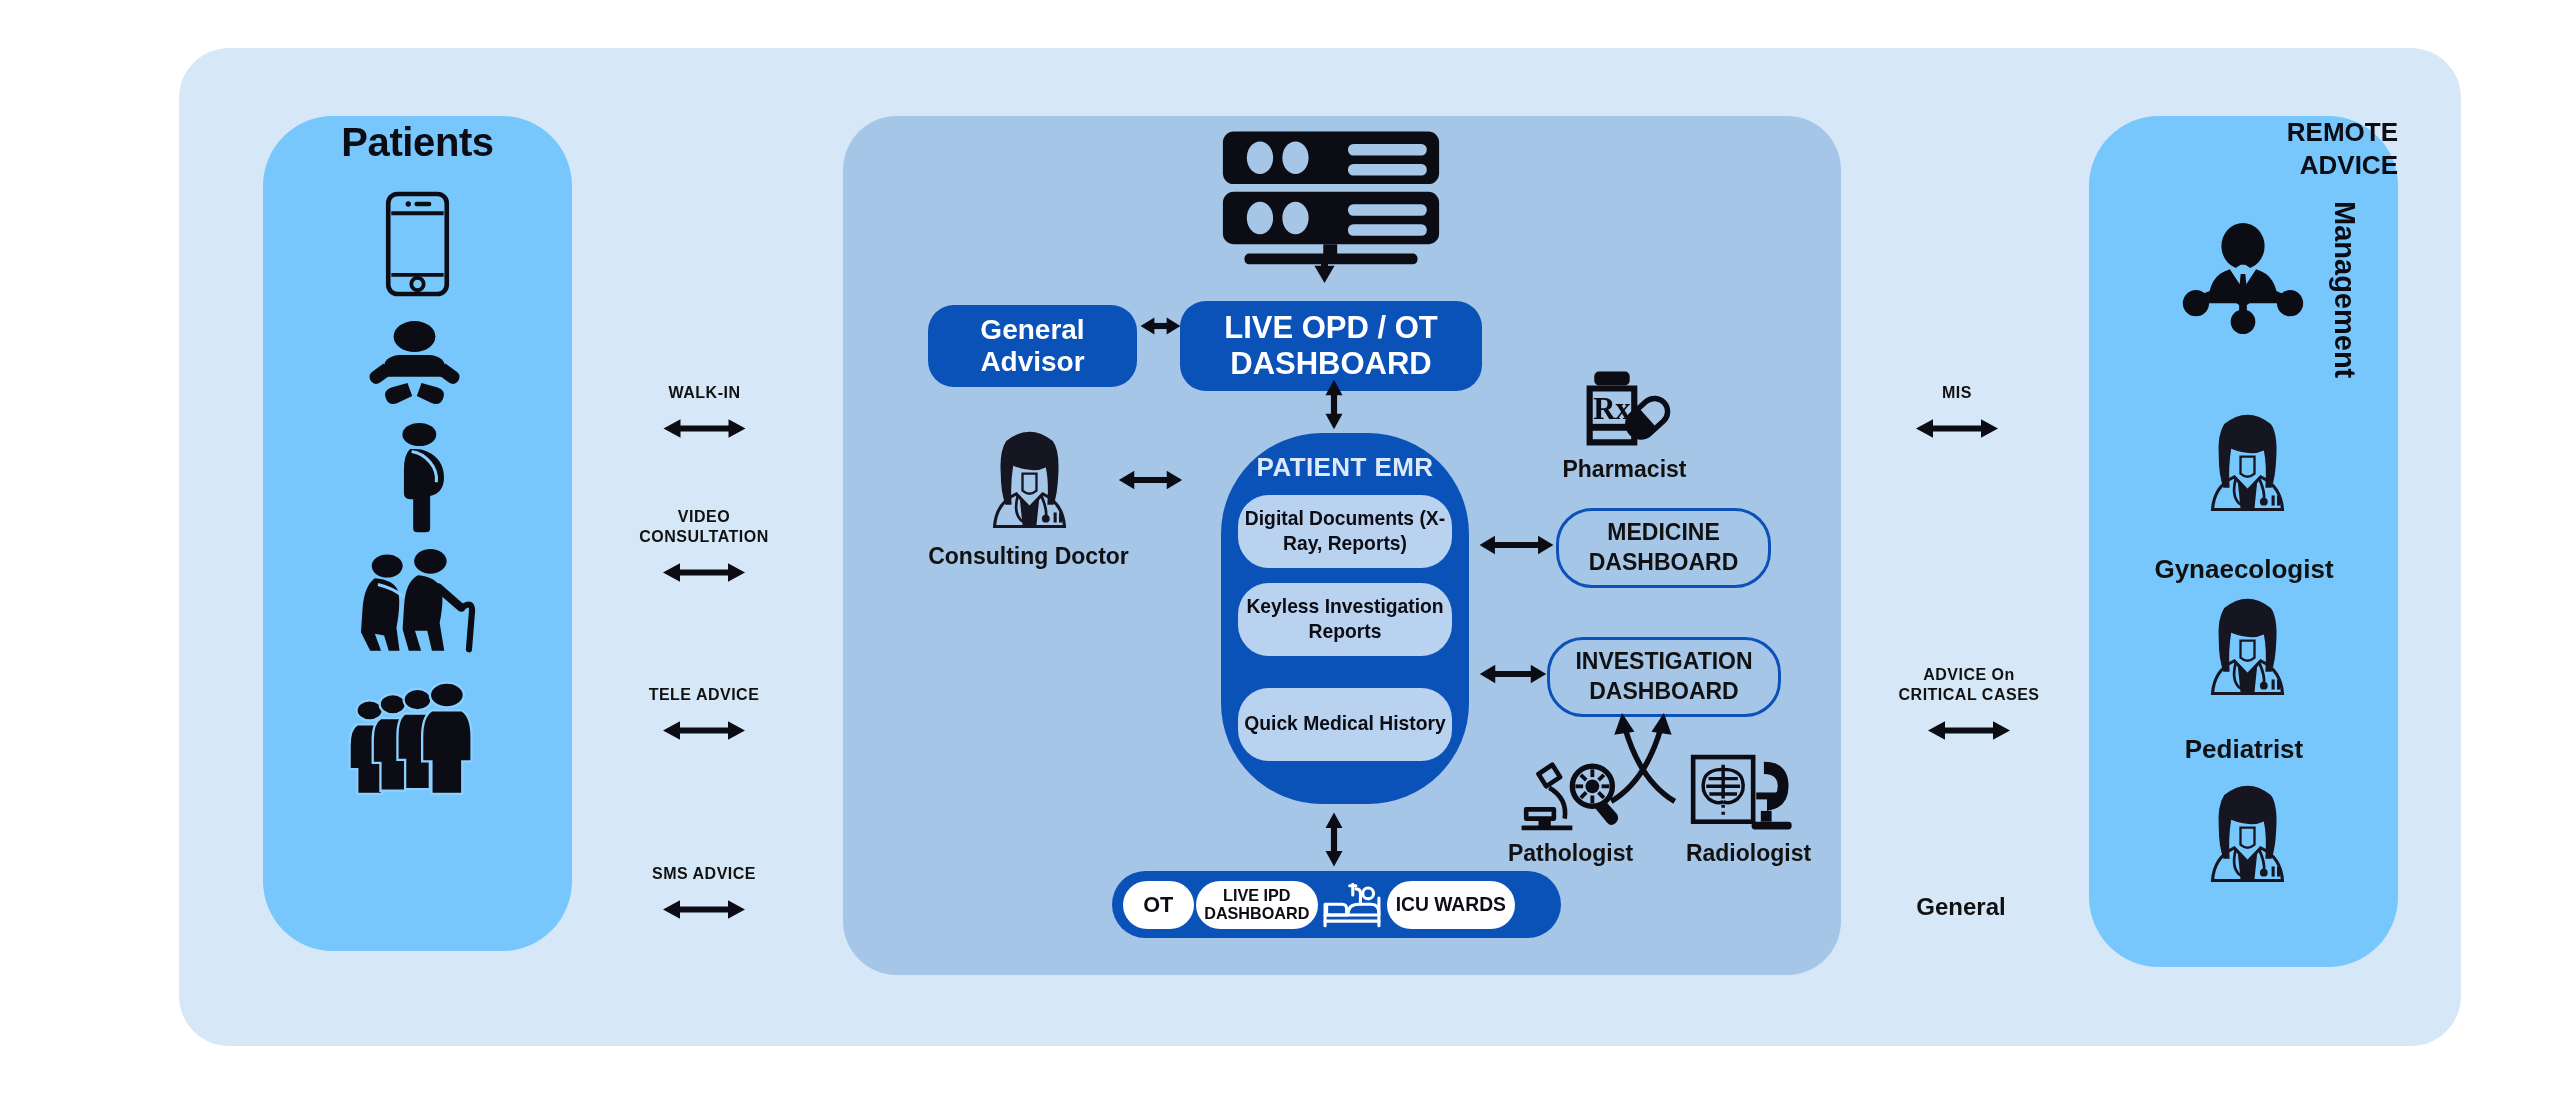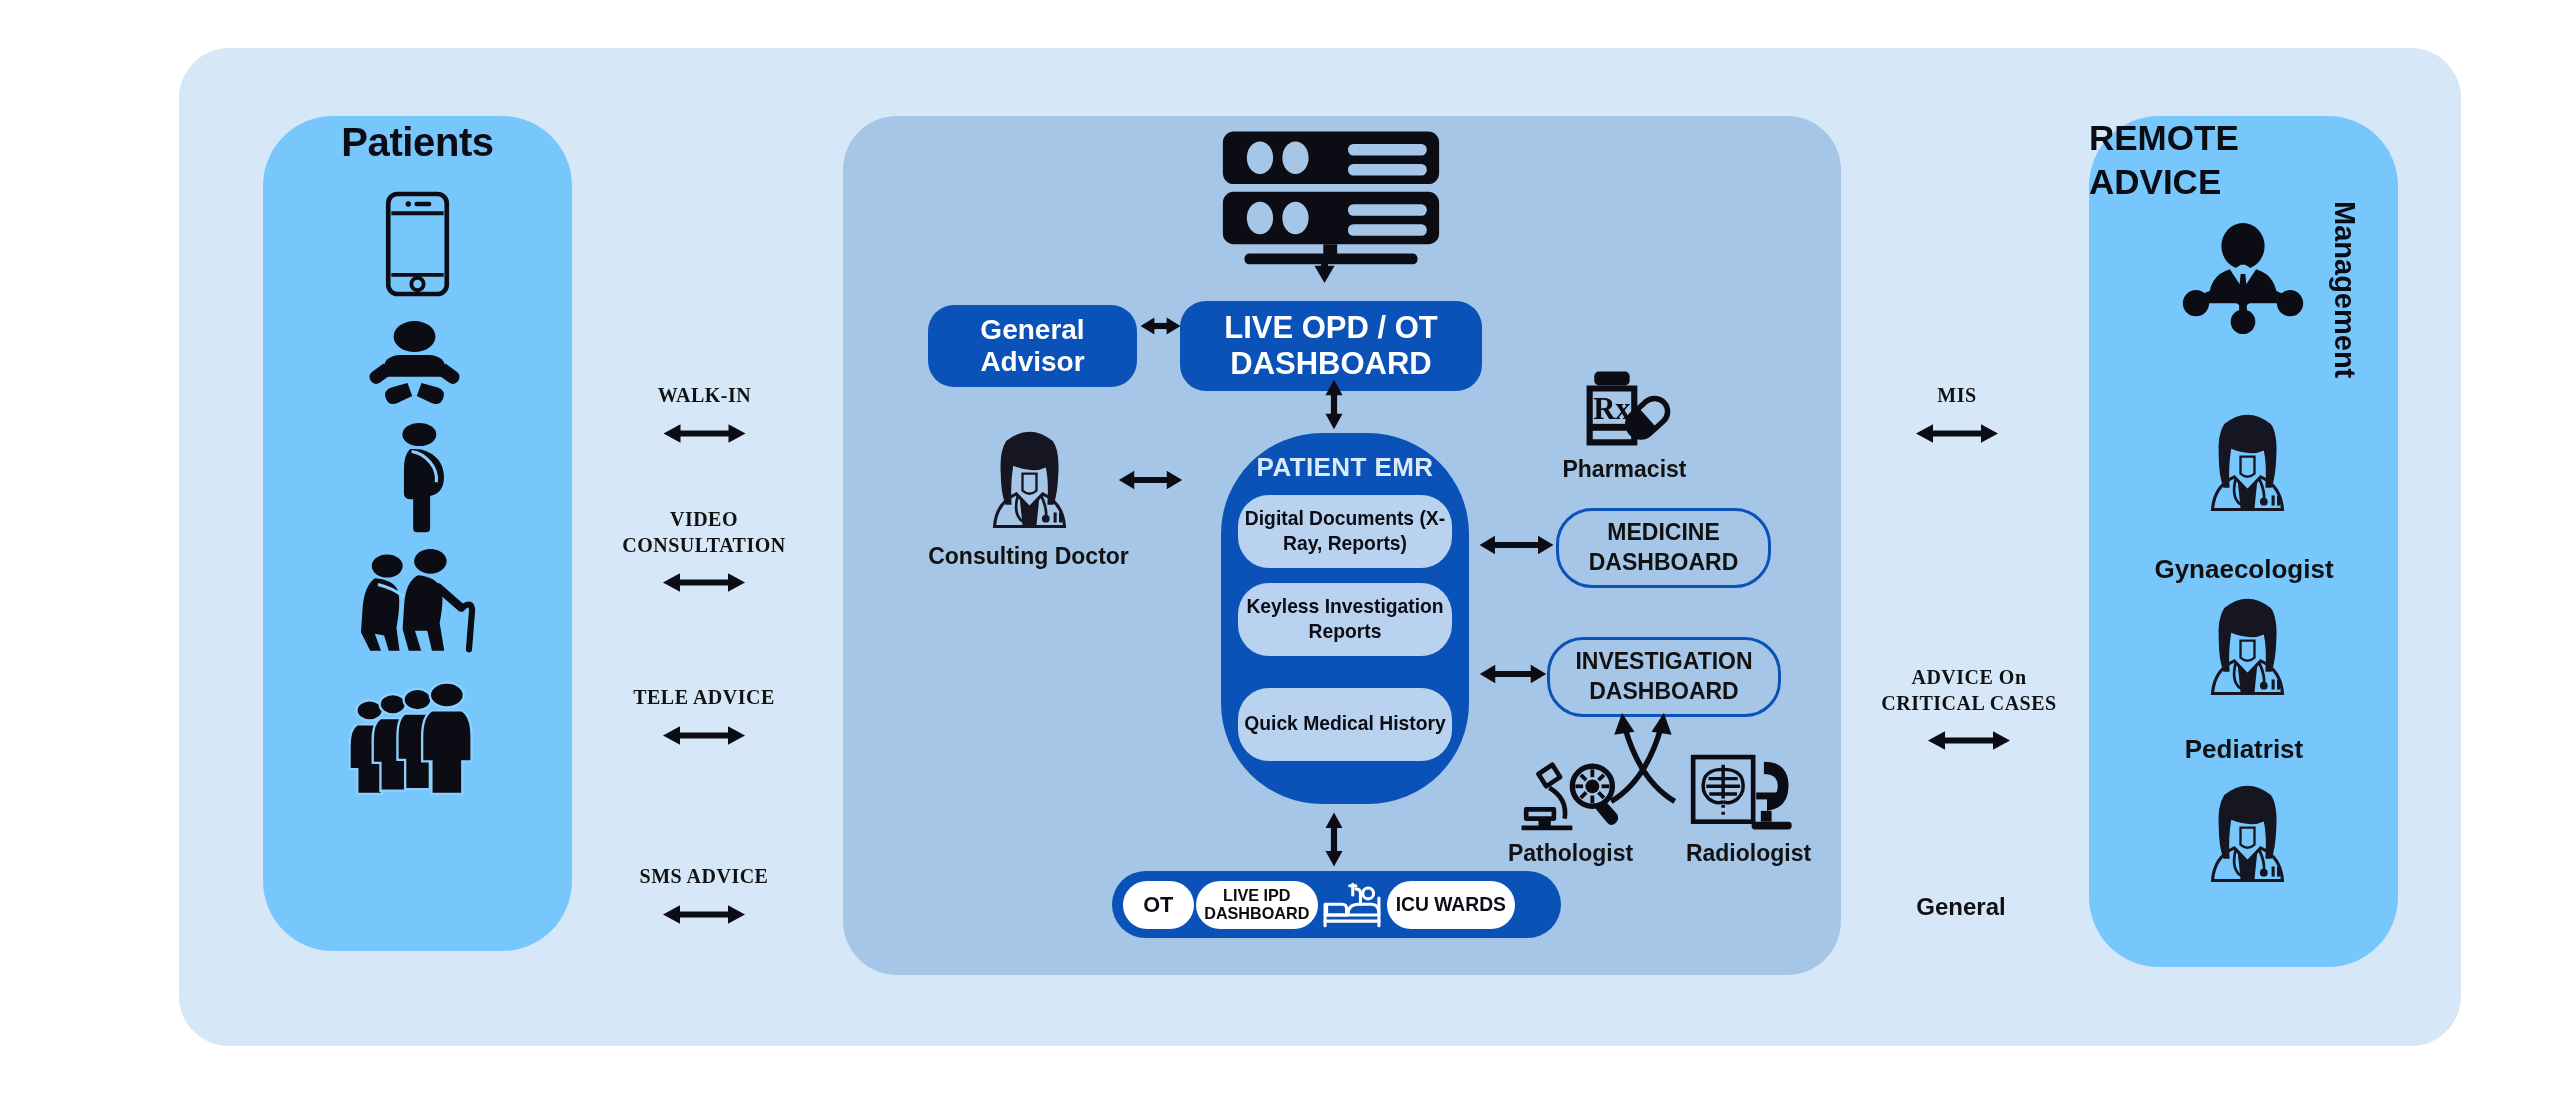--- a/index.html
+++ b/index.html
@@ -26,31 +26,31 @@
     background:#77c7fd;border-radius:70px;
   }
 
   
   .title-left{
     position:absolute;left:263px;top:120px;width:309px;
     text-align:center;font-size:40px;font-weight:bold;color:#0c0c14;letter-spacing:-0.4px;
   }
   .title-right{
     position:absolute;left:2089px;top:116px;width:309px;
-    text-align:left;font-size:35px;font-weight:bold;color:#0c0c14;line-height:1.25;
+    text-align:right;font-size:26px;font-weight:bold;color:#0c0c14;line-height:1.25;
   }
   .vlabel{
     position:absolute;left:2328px;top:201px;
     writing-mode:vertical-rl;font-size:29px;font-weight:bold;color:#0c0c14;
     letter-spacing:0px;
   }
 
   
   .conn{position:absolute;text-align:center;color:#111;font-weight:bold;}
-  .conn .txt{font-size:20px;line-height:1.28;letter-spacing:0.5px;font-family:Liberation Serif, serif;}
+  .conn .txt{font-size:16px;line-height:1.28;letter-spacing:0.5px;}
   .conn .arr{margin-top:9.3px;}
 
   .plain-label{position:absolute;text-align:center;color:#111;font-weight:bold;font-size:24px;}
 
   
   .box-blue{
     position:absolute;background:#0b52b8;color:#fff;border-radius:32.5px;
     display:flex;align-items:center;justify-content:center;text-align:center;
     font-weight:bold;line-height:1.15;margin-top:20px;
   }

